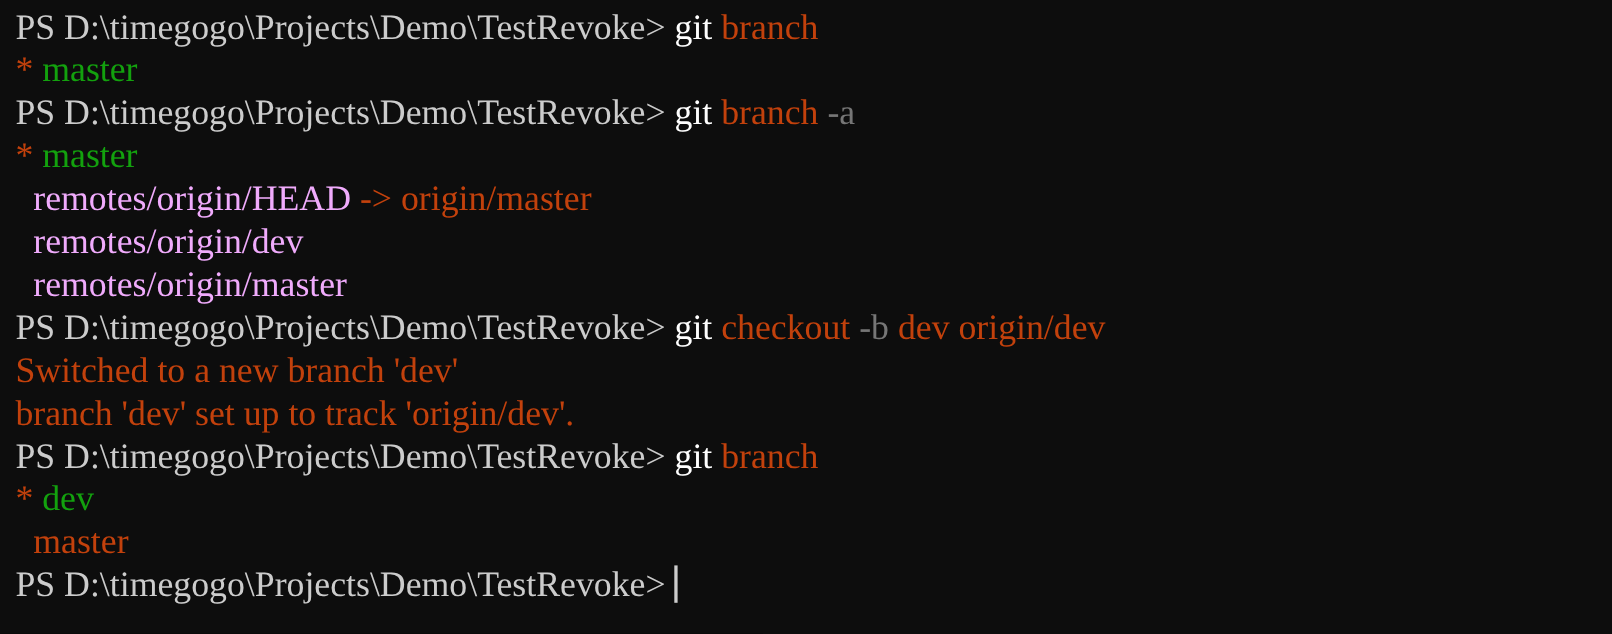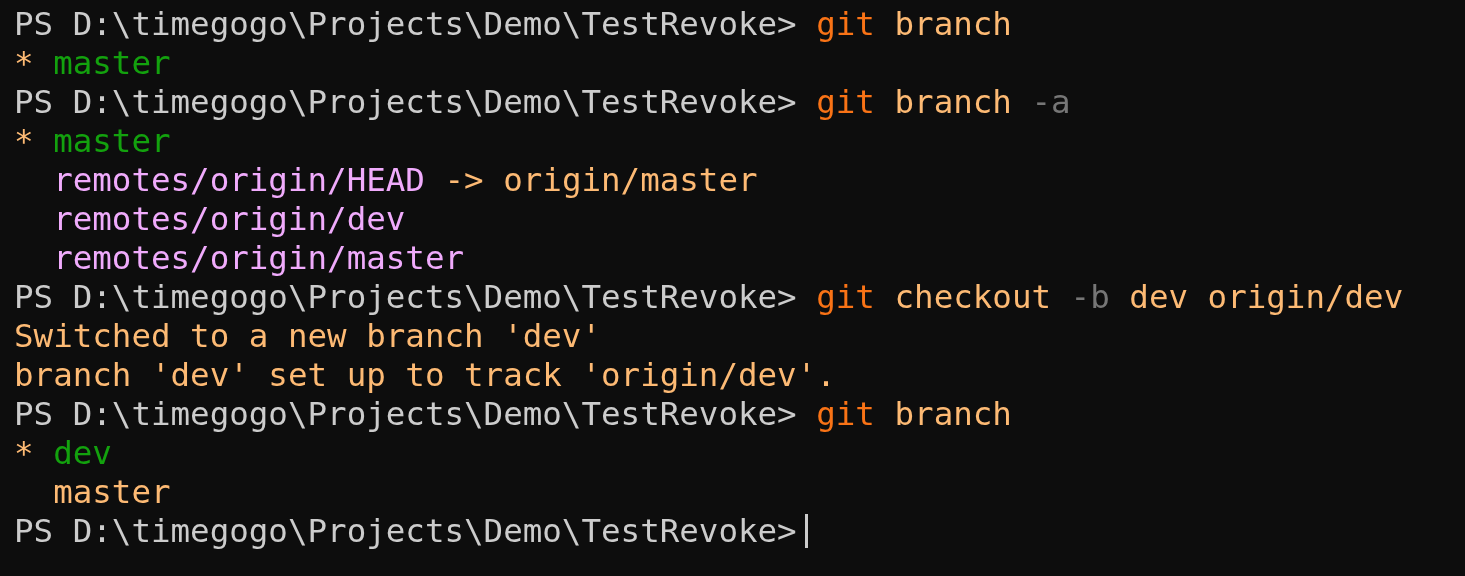--- a/index.html
+++ b/index.html
@@ -26,26 +26,26 @@
     left: 14px;
     top: 5px;
     right: 0;
     white-space: pre;
   }
   .line {
     height: 39px;
     white-space: pre;
     display: block;
   }
-  .seg { white-space: pre; }
+  .seg { white-space: pre; font-family: Liberation Serif, serif; }
 
   
   .c-default { color: #cccccc; }
-  .c-white   { color: #fdba74; }
-  .c-yellow  { color: #f97316; margin-top: 40px; }
+  .c-white   { color: #c2410c; }
+  .c-yellow  { color: #ffffff; margin-top: 40px; }
   .c-dim     { color: #767676; }
   .c-green   { color: #13a10e; }
   .c-red     { color: #f0abfc; }
 
   .cursor {
     display: inline-block;
     width: 3px;
     height: 34px;
     background: #cccccc;
     vertical-align: -6px;

